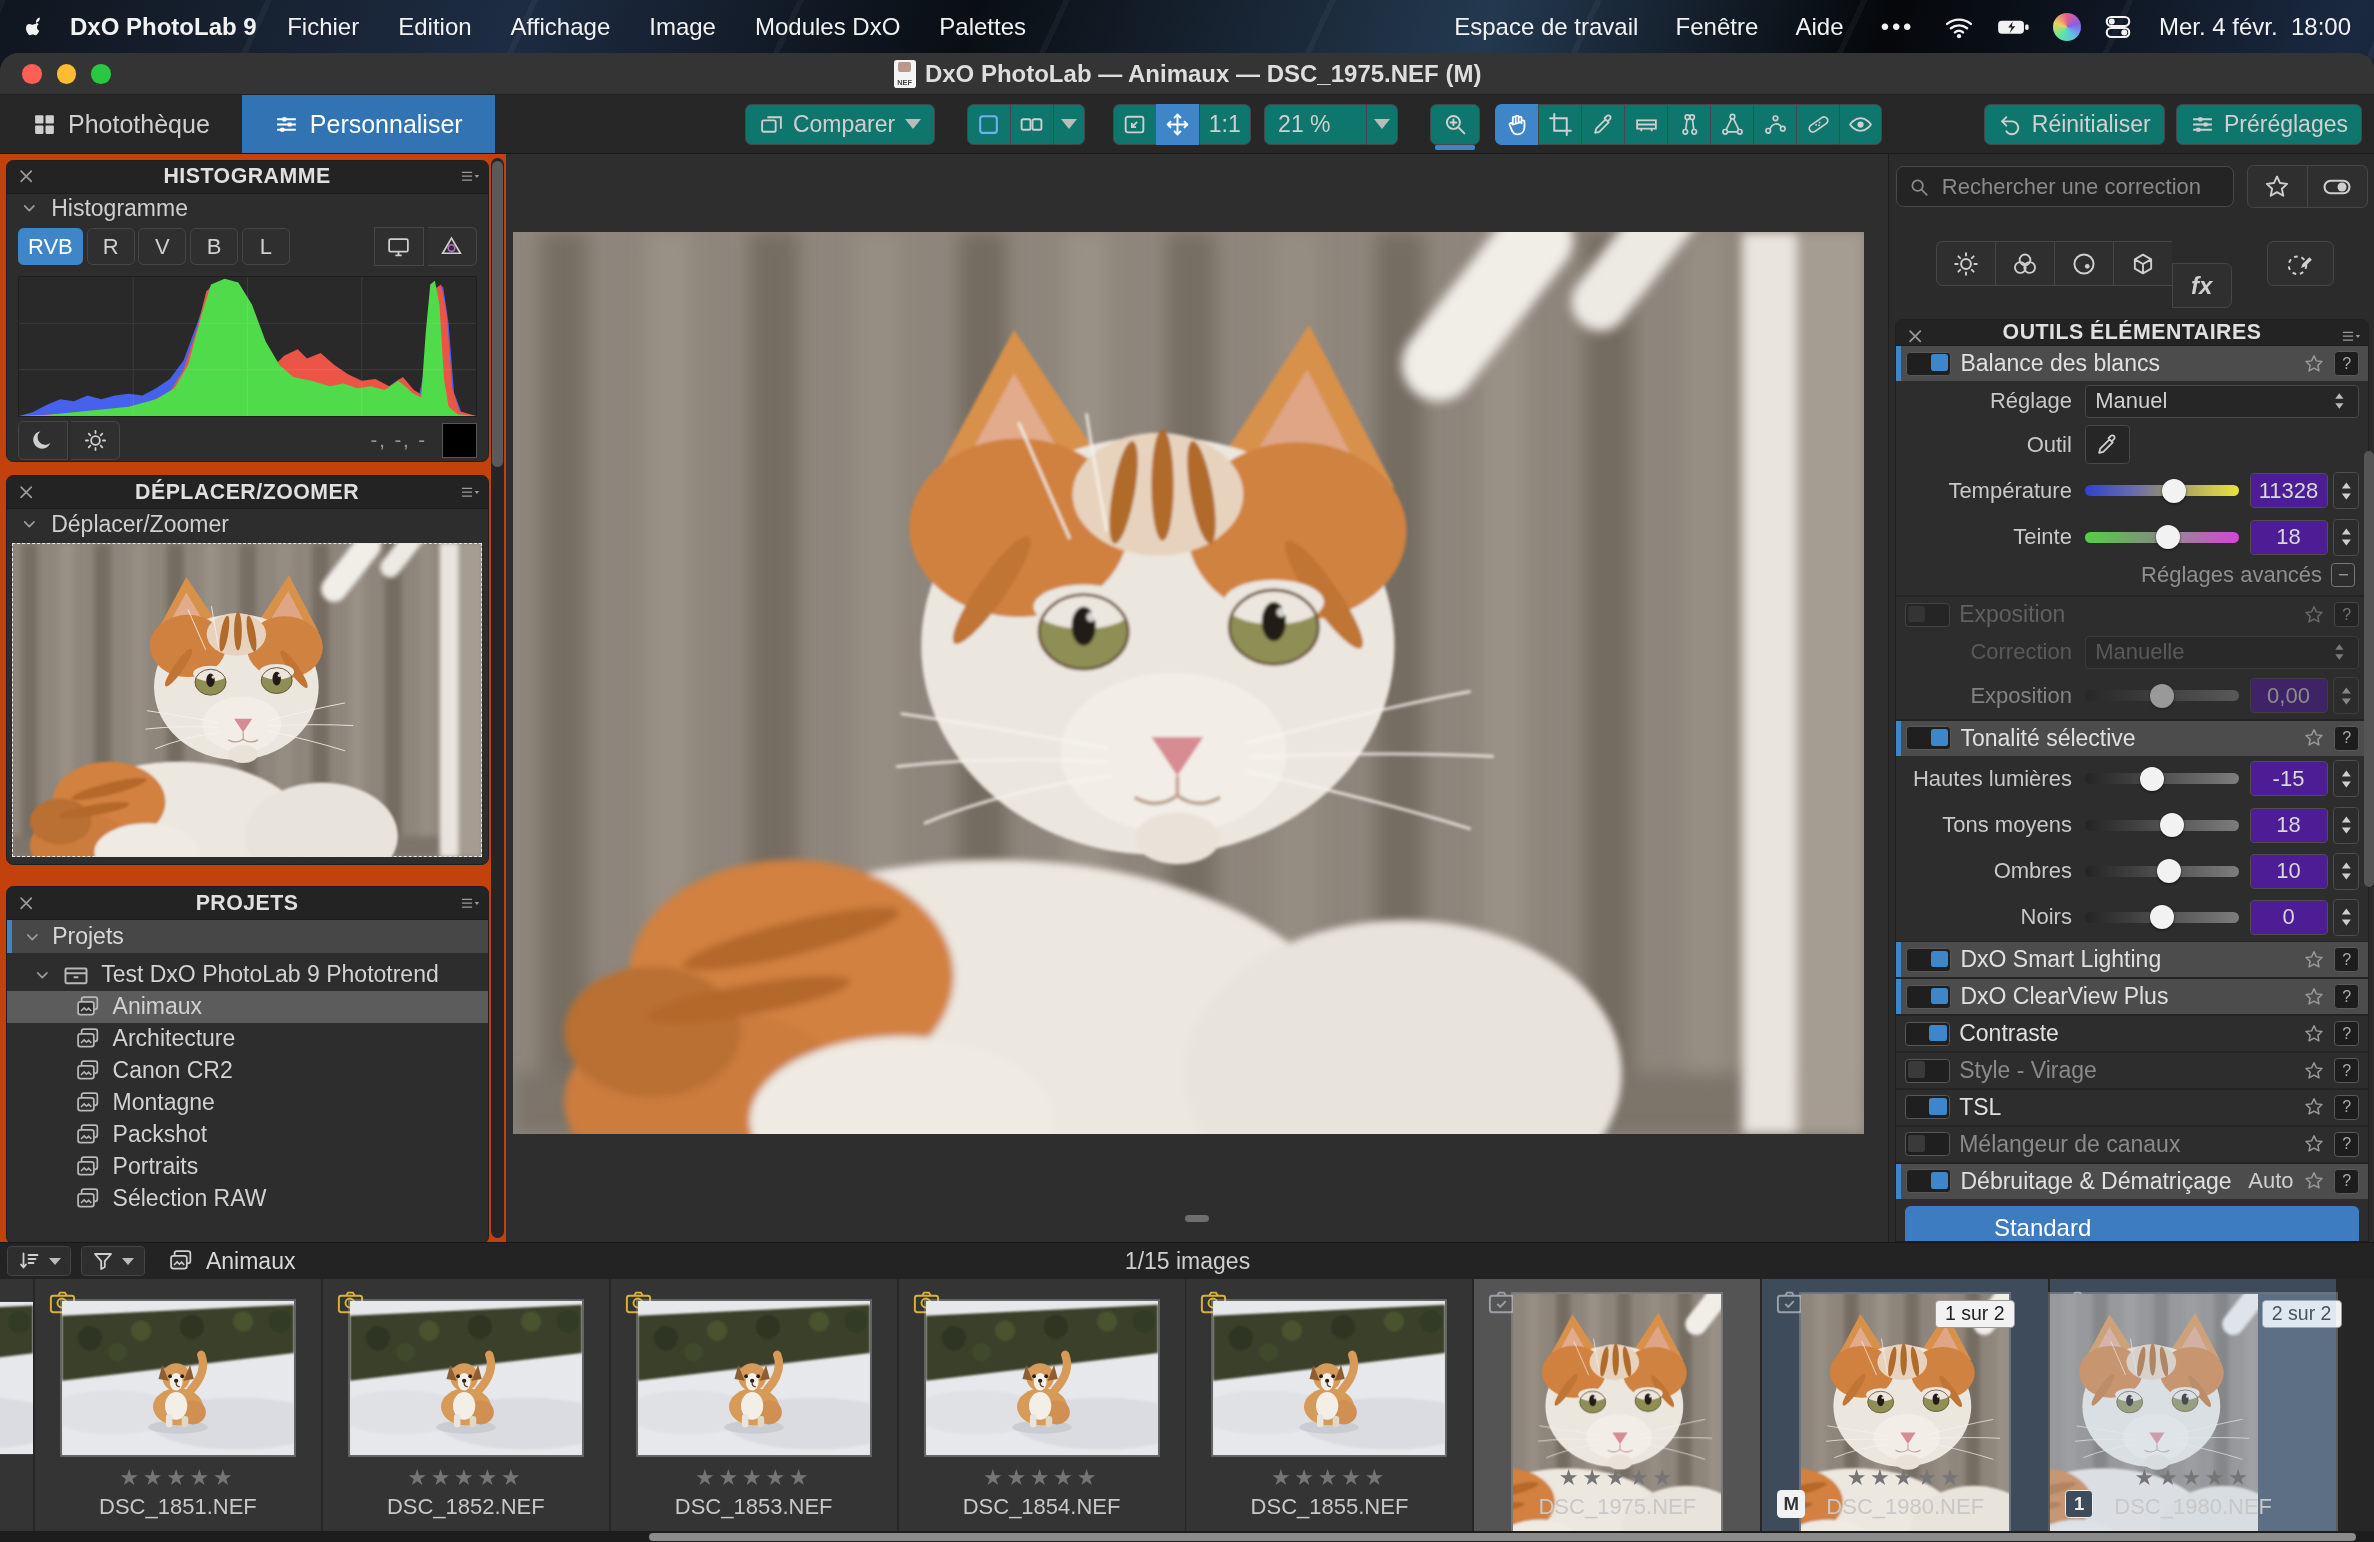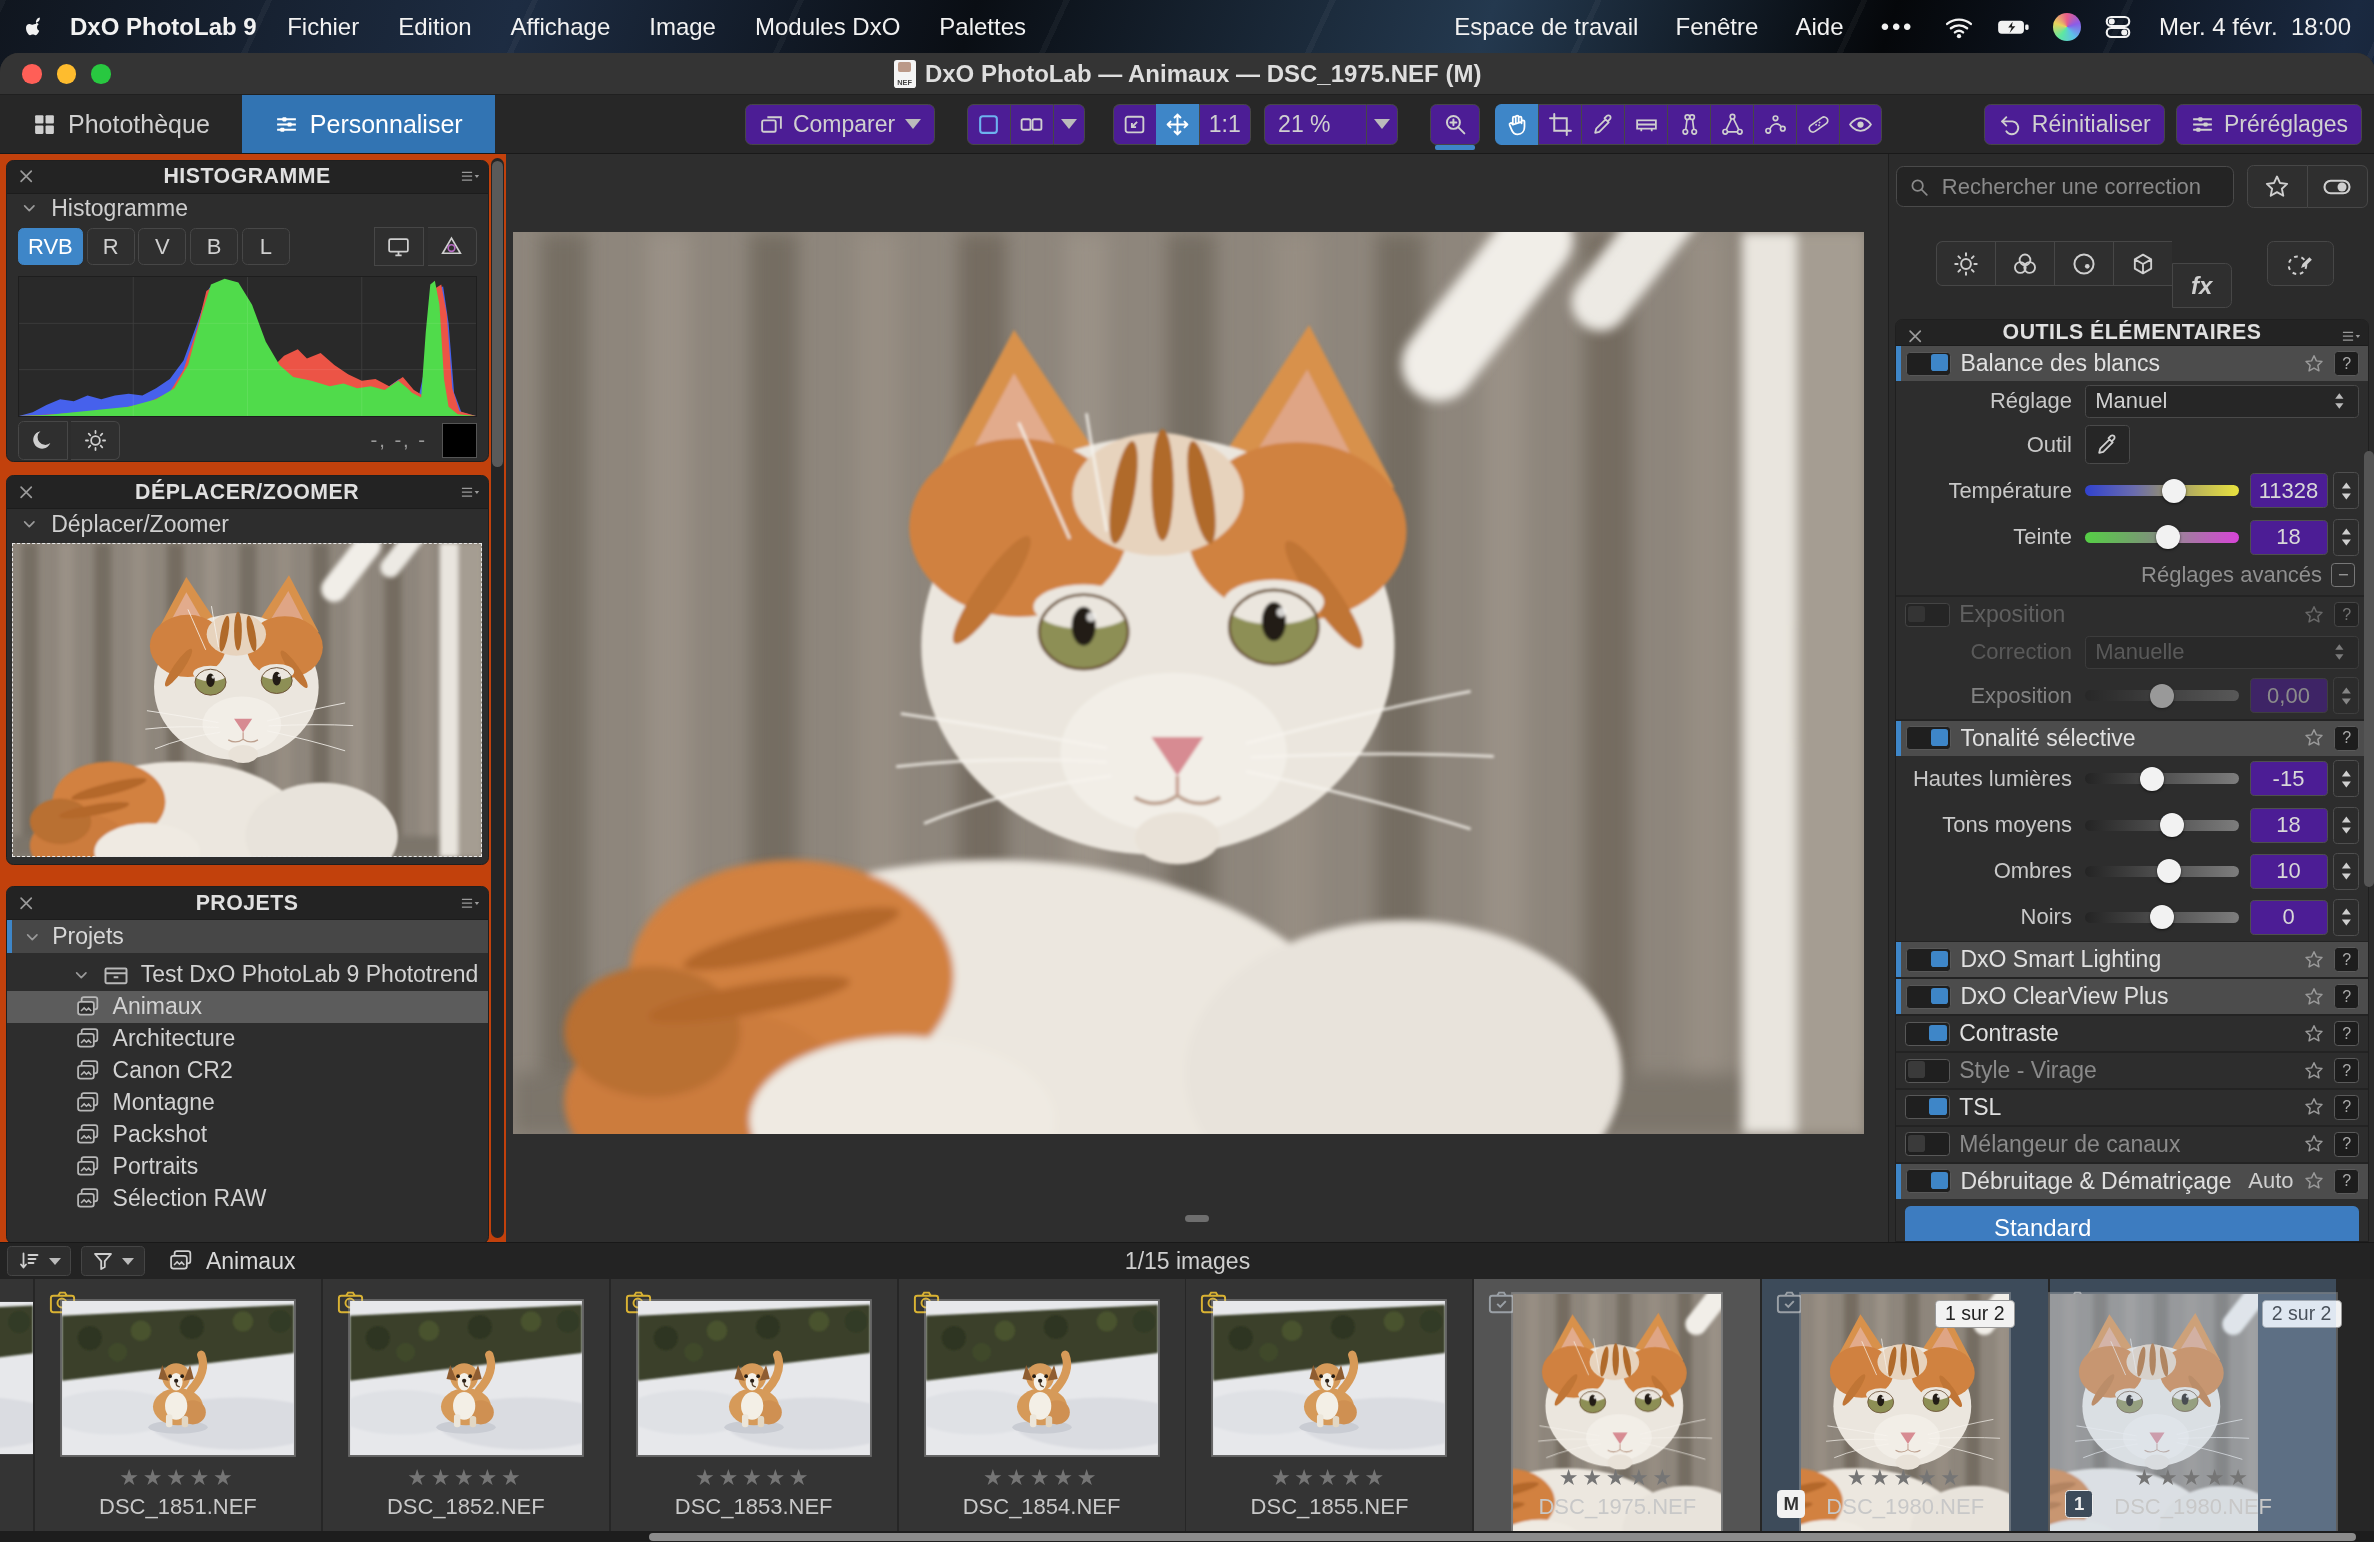--- a/index.html
+++ b/index.html
@@ -28,21 +28,21 @@
   .l-red{background:#ff5f57;} .l-yellow{background:#febc2e;} .l-green{background:#28c840;}
   .doc-ic{width:22px;height:28px;background:#f4f4f4;border-radius:2.8px;margin-right:9.3px;position:relative;
     display:flex;align-items:flex-end;justify-content:center;}
   .doc-ic span{font-size:7.4px;color:#444;font-weight:700;line-height:9.3px;}
   .doc-ic::before{content:"";position:absolute;top:2.8px;left:4.6px;right:4.6px;height:9.3px;background:#b98;border-radius:1.9px;}
   .wtitle{font-size:24px;font-weight:600;color:#dedede;}
   
   .toolbar{height:58px;background:#272727;border-bottom:1.9px solid #191919;display:flex;align-items:center;flex:none;}
   .tab{height:58px;display:flex;align-items:center;gap:11px;padding:0 32px;font-size:25px;color:#cfcfcf;}
   .tab.sel{background:#3274b3;color:#fff;}
-  .tbtn{height:41px;display:flex;align-items:center;gap:9.3px;background:#4c1d95;border:0.9px solid #474747;border-radius:6.5px;
+  .tbtn{height:41px;display:flex;align-items:center;gap:9.3px;background:#0f766e;border:0.9px solid #474747;border-radius:6.5px;
     color:#d0d0d0;font-size:23px;padding:0 13px;box-sizing:border-box;}
   .tbtn.icon-only{width:43px;justify-content:center;padding:0;}
   .tbtn.sel{background:#3e86c8;color:#fff;border-color:#3e86c8;}
   .tgroup{display:flex;}
   .tgroup .tbtn{border-radius:0;border-right-width:0;}
   .tgroup .tbtn:first-child{border-radius:6.5px 0 0 6.5px;}
   .tgroup .tbtn:last-child{border-radius:0 6.5px 6.5px 0;border-right-width:0.9px;}
   .caret{width:0;height:0;border-left:8.3px solid transparent;border-right:8.3px solid transparent;border-top:10.2px solid #bbb;}
   .magwrap{position:relative;}
   .magwrap::after{content:"";position:absolute;left:3.7px;right:3.7px;bottom:-6.5px;height:4.6px;background:#3e86c8;border-radius:1.9px;}
@@ -77,21 +77,21 @@
   .swatch{width:33px;height:33px;background:#000;border:0.9px solid #555;margin-left:11px;}
   
   .moverthumb{margin:3.7px 5.6px 7.4px;width:470px;height:314px;outline:1.9px dashed #e8e8e8;outline-offset:-1.9px;position:relative;background:#555;}
   .moverthumb svg{display:block;width:100%;height:100%;}
   
   .prow{height:33px;display:flex;align-items:center;gap:11px;padding:0 11px;font-size:23px;color:#d8d8d8;background:#474747;
     border-left:5.6px solid #3e86c8;box-sizing:border-box;}
   .tree{padding:5.6px 0;}
   .trow{height:32px;display:flex;align-items:center;gap:11px;font-size:23px;color:#d2d2d2;padding:0 9.3px;box-sizing:border-box;}
   .trow .ic{width:28px;height:28px;color:#b8b8b8;}
-  .trow.folder{padding-left:26px;justify-content:flex-end;}
+  .trow.folder{padding-left:26px;}
   .trow.leaf{padding-left:67px;}
   .trow.sel{background:#5c5c5c;}
   
   .canvas{flex:1;background:#2e2e2e;position:relative;min-width:0;}
   .photo{position:absolute;left:7.4px;top:78px;width:1351px;height:902px;background:#888;}
   .photo svg{display:block;width:100%;height:100%;}
   .dragdot{position:absolute;left:50%;bottom:20.4px;width:24px;height:6.5px;margin-left:-12px;background:#6e6e6e;border-radius:3.7px;}
   
   .rightcol{width:487px;flex:none;background:#2b2b2b;border-left:0.9px solid #1e1e1e;display:flex;flex-direction:column;
     position:relative;box-sizing:border-box;padding:11px 5.6px 0 5.6px;}

